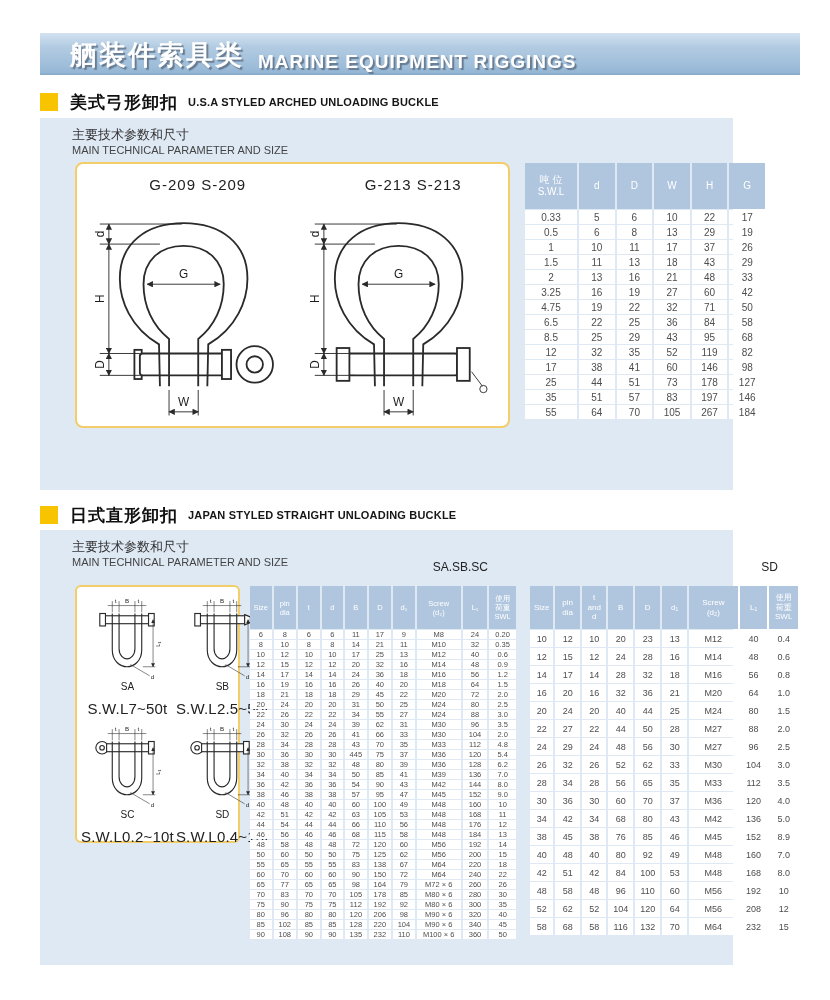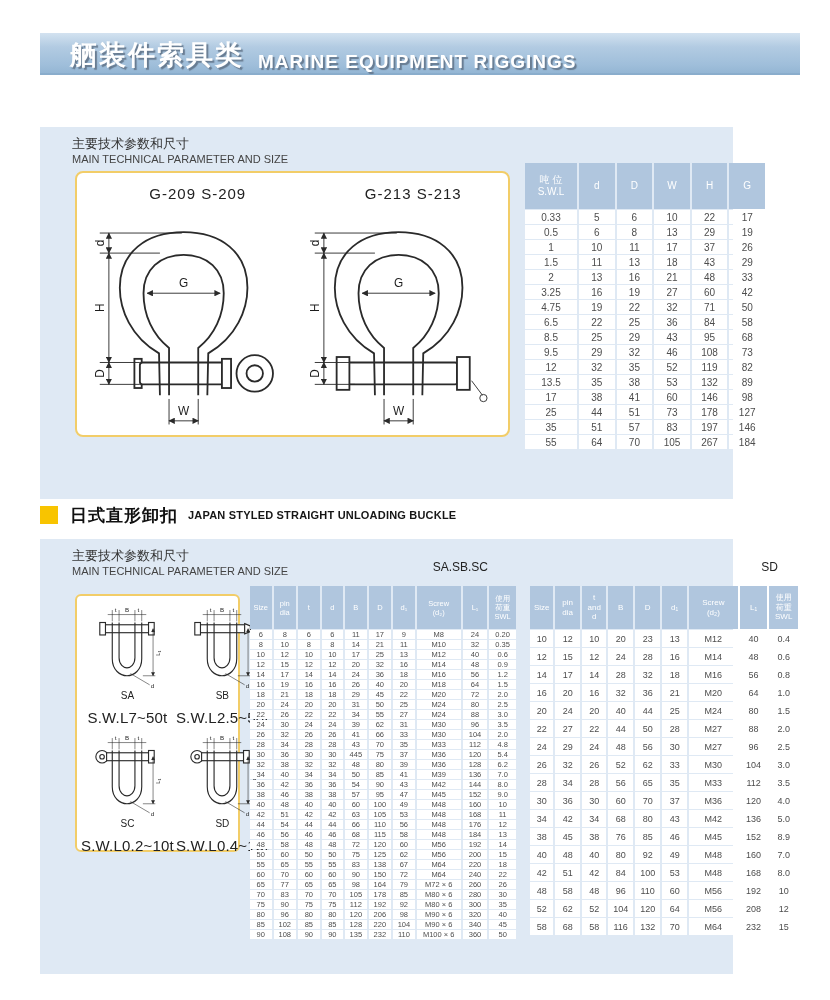--- a/index.html
+++ b/index.html
@@ -12,21 +12,21 @@
   .banner .zh{font-size:27px;font-weight:bold;color:#fff;margin-left:30px;letter-spacing:2px;
     text-shadow:2px 2px 1px rgba(96,115,136,.9);}
   .banner .en{font-size:19px;font-weight:bold;color:#fff;margin-left:14px;letter-spacing:1px;
     text-shadow:2px 2px 1px rgba(96,115,136,.9);}
   
   .sec-title{position:absolute;left:40px;width:760px;height:24px;display:flex;align-items:center;}
   .bullet{width:18px;height:18px;background:#f8c400;margin-right:12px;flex:0 0 auto;}
   .sec-title .zh{font-size:17px;font-weight:bold;color:#101010;letter-spacing:1px;}
   .sec-title .en{font-size:11px;font-weight:bold;color:#161616;margin-left:10px;letter-spacing:.2px;}
   
-  .panel{position:absolute;left:40px;width:693px;background:#dfe9f4;margin-top:9px;}
+  .panel{position:absolute;left:40px;width:693px;background:#dfe9f4;}
   .param-zh{position:absolute;font-size:13px;color:#333;}
   .param-en{position:absolute;font-size:11px;color:#444;}
   
   .diagbox{position:absolute;background:#fff;border:2px solid #f2cd68;border-radius:8px;box-sizing:border-box;}
   .shackles{display:flex;justify-content:space-around;padding-top:6px;}
   .shk{display:flex;flex-direction:column;align-items:center;}
   .shk .cap{font-size:15px;color:#222;letter-spacing:1px;margin:6px 0 0 26px;}
   svg text{font-family:"Liberation Sans",sans-serif;fill:#1d1d1d;}
   .ln{stroke:#2a2a2a;stroke-width:2;fill:none;}
   .fig{stroke:#2a2a2a;stroke-width:2;fill:#fff;}
@@ -63,20 +63,25 @@
         <path d="M0,0 L10,5 L0,10 z" fill="#2a2a2a"></path>
       </marker>
     </defs>
   </svg>
 
   <div class="banner">
     <span class="zh">舾装件索具类</span>
     <span class="en">MARINE EQUIPMENT RIGGINGS</span>
   </div>
 
+  <div class="sec-title" style="top:90px;">
+    <span class="bullet"></span>
+    <span class="zh">美式弓形卸扣</span>
+    <span class="en">U.S.A STYLED ARCHED UNLOADING BUCKLE</span>
+  </div>
 
   <div class="panel" style="top:118px;height:372px;">
     <div class="param-zh" style="left:32px;top:8px;">主要技术参数和尺寸</div>
     <div class="param-en" style="left:32px;top:26px;">MAIN TECHNICAL PARAMETER AND SIZE</div>
 
     <div class="diagbox" style="left:35px;top:44px;width:435px;height:266px;">
       <div class="shackles">
         <div class="shk">
           <div class="cap">G-209 S-209</div>
           <svg width="196" height="228" viewBox="0 0 215 250">
@@ -238,42 +243,26 @@
         </tr>
         <tr>
           <td>8.5</td>
           <td>25</td>
           <td>29</td>
           <td>43</td>
           <td>95</td>
           <td>68</td>
         </tr>
         <tr>
-          <td>9.5</td>
-          <td>29</td>
-          <td>32</td>
-          <td>46</td>
-          <td>108</td>
-          <td>73</td>
-        </tr>
-        <tr>
           <td>12</td>
           <td>32</td>
           <td>35</td>
           <td>52</td>
           <td>119</td>
           <td>82</td>
-        </tr>
-        <tr>
-          <td>13.5</td>
-          <td>35</td>
-          <td>38</td>
-          <td>53</td>
-          <td>132</td>
-          <td>89</td>
         </tr>
         <tr>
           <td>17</td>
           <td>38</td>
           <td>41</td>
           <td>60</td>
           <td>146</td>
           <td>98</td>
         </tr>
         <tr>

